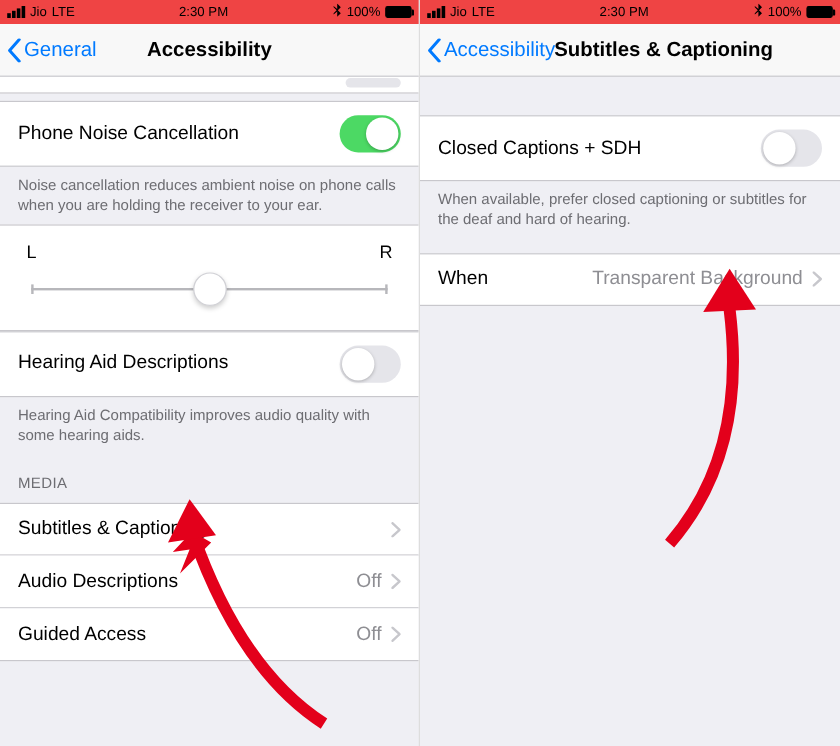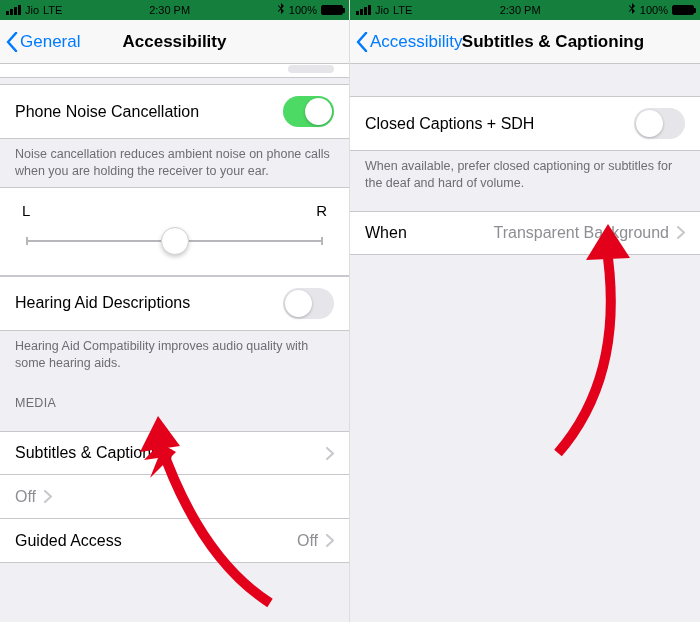--- a/index.html
+++ b/index.html
@@ -22,21 +22,21 @@
     background: #efeff4;
     display: flex;
     flex-direction: column;
     position: relative;
     overflow: hidden;
   }
   .phone.left { border-right:1px solid #ddd;}
   
   .status-bar {
     height: 20px;
-    background: #15803d;
+    background: #ef4444;
     display: flex;
     align-items: center;
     justify-content: space-between;
     padding: 0 6px;
     font-size: 11px;
     font-weight: 500;
     color: #000;
     gap: 44px;
   }
   .status-left, .status-right { display:flex; align-items:center; gap:4px; }
@@ -95,21 +95,21 @@
     min-height:44px;
   }
   .row-white + .row-white { border-top:none; }
   .row-label { flex:1; }
   .footer-text, .header-text {
     padding:7px 15px;
     font-size:12.5px;
     color:#6d6d72;
     line-height:1.35;
   }
-  .header-text { text-transform: uppercase; padding-top:16px; padding-bottom:20px; letter-spacing:0.3px;}
+  .header-text { text-transform: uppercase; padding-top:16px; padding-bottom:8px; letter-spacing:0.3px;}
   .value-text { color:#8e8e93; font-size:16px; }
   .chevron {
     width:8px; height:13px; margin-left:8px; flex-shrink:0;
   }
   .chevron svg { width:100%; height:100%; display:block; }
   .right-cluster { display:flex; align-items:center; }
   
   .toggle {
     width:51px; height:31px; border-radius:16px; position:relative;
     transition:background .2s;
@@ -237,20 +237,21 @@
       <span class="row-label">Subtitles &amp; Captioning</span>
       <div class="right-cluster">
         <span class="chevron">
               <svg viewBox="0 0 8 13">
                 <path d="M1 1 L7 6.5 L1 12" stroke="#c7c7cc" stroke-width="2" fill="none" stroke-linecap="round" stroke-linejoin="round"></path>
               </svg>
             </span>
       </div>
     </div>
     <div class="row-white">
+      <span class="row-label">Audio Descriptions</span>
       <div class="right-cluster">
         <span class="value-text">Off</span>
         <span class="chevron">
               <svg viewBox="0 0 8 13">
                 <path d="M1 1 L7 6.5 L1 12" stroke="#c7c7cc" stroke-width="2" fill="none" stroke-linecap="round" stroke-linejoin="round"></path>
               </svg>
             </span>
       </div>
     </div>
 
@@ -312,21 +313,21 @@
   </div>
 
   <div class="content">
     <div style="height:32px"></div>
     <div class="row-white">
       <span class="row-label">Closed Captions + SDH</span>
       <div class="toggle off">
             <div class="knob"></div>
           </div>
     </div>
-    <div class="footer-text">When available, prefer closed captioning or subtitles for the deaf and hard of volume.</div>
+    <div class="footer-text">When available, prefer closed captioning or subtitles for the deaf and hard of hearing.</div>
 
     <div style="height:12px"></div>
     <div class="row-white">
       <span class="row-label">When</span>
       <div class="right-cluster">
         <span class="value-text">Transparent Background</span>
         <span class="chevron">
               <svg viewBox="0 0 8 13">
                 <path d="M1 1 L7 6.5 L1 12" stroke="#c7c7cc" stroke-width="2" fill="none" stroke-linecap="round" stroke-linejoin="round"></path>
               </svg>

